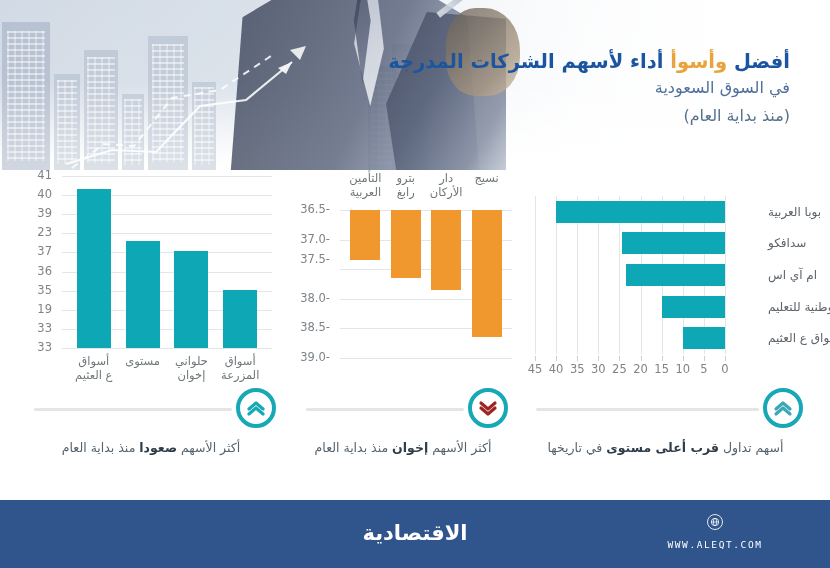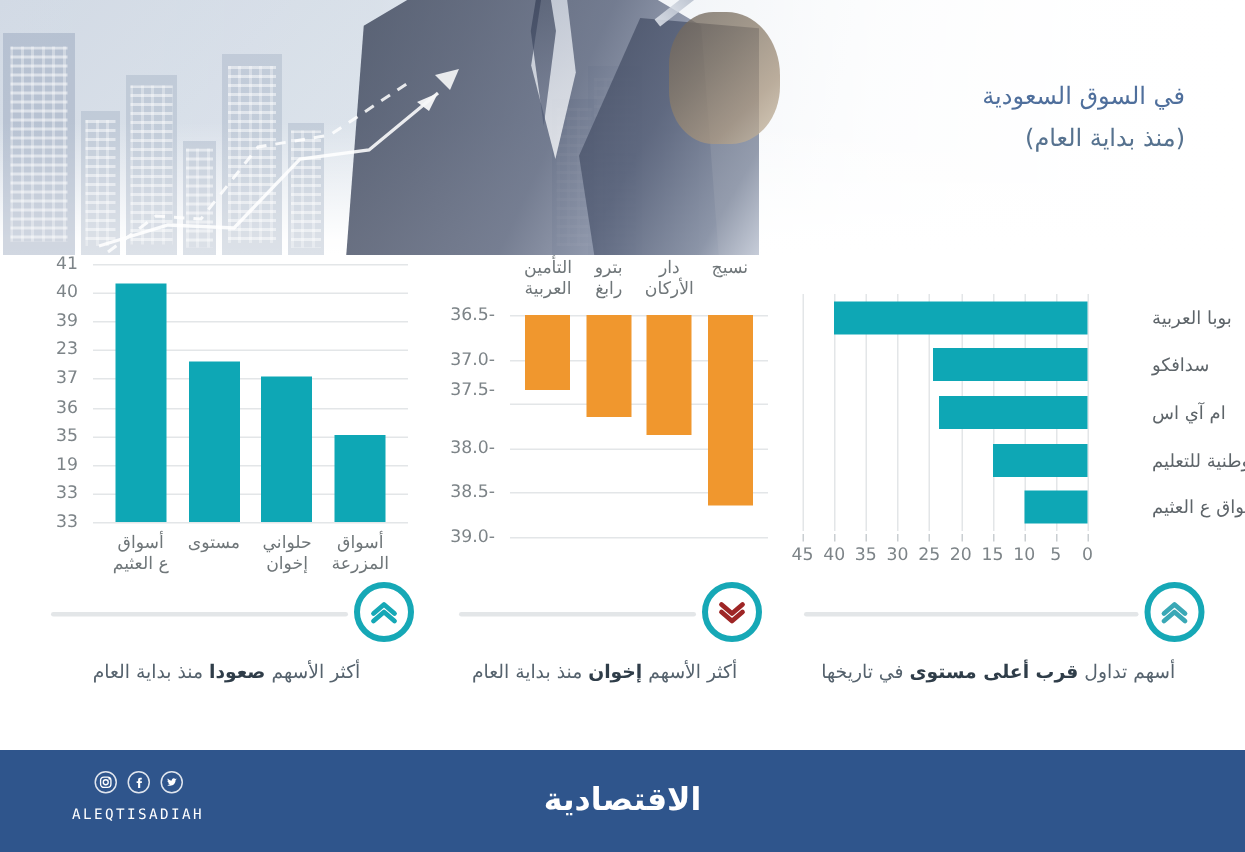--- a/index.html
+++ b/index.html
@@ -295,20 +295,25 @@
     </div>
 
     <svg id="draw" viewBox="0 0 340 130">
       <polyline points="6,124 52,110 96,112 140,66 186,60 232,22" fill="none" stroke="#ffffff" stroke-width="2.2" opacity="0.92"></polyline>
       <polyline points="12,128 44,104 74,106 112,58 160,50 214,14" fill="none" stroke="#ffffff" stroke-width="2" stroke-dasharray="7 6" opacity="0.9"></polyline>
       <polygon points="232,22 218,28 226,34" fill="#ffffff" opacity="0.95"></polygon>
       <polygon points="246,6 230,10 240,20" fill="#ffffff" opacity="0.9"></polygon>
     </svg>
 
     <div id="titleblock">
+      <div id="title-main">
+        <span class="hl-blue">أفضل</span>
+        <span class="hl-gold">وأسوأ</span>
+        <span class="hl-blue">أداء لأسهم الشركات المدرجة</span>
+      </div>
       <div id="title-sub">في السوق السعودية</div>
       <div id="title-note">(منذ بداية العام)</div>
     </div>
   </div>
 
   <div class="panel vchart" id="panel1">
     <div class="vplot" id="p1-plot" style="left:44px; top:8px; width:210px; height:172px;"></div>
   <div class="gridline" style="left:44px; top:8px; width:210px;"></div>
       <div class="ylab" style="left:0px; top:2px; width:34px;">41</div>
       <div class="gridline" style="left:44px; top:27.11111111111111px; width:210px;"></div>
@@ -447,40 +452,28 @@
         <polyline points="3,10 10,4 17,10" fill="none" stroke="#3aa8b6" stroke-width="3.2" stroke-linecap="round" stroke-linejoin="round"></polyline>
         <polyline points="3,15 10,9 17,15" fill="none" stroke="#3aa8b6" stroke-width="3.2" stroke-linecap="round" stroke-linejoin="round"></polyline>
       </svg>
     </div>
     <div class="captext">
       <span>أسهم تداول </span><b>قرب أعلى مستوى</b><span> في تاريخها</span>
     </div>
   </div>
 
   <div id="footer">
-    <div id="f-left">
-      <div class="socrow">
-        <span class="socicon">
-          <svg width="9" height="9" viewBox="0 0 12 12" aria-hidden="true">
-            <rect x="1.4" y="1.4" width="9.2" height="9.2" rx="3" fill="none" stroke="#fff" stroke-width="1.2"></rect>
-            <circle cx="6" cy="6" r="2.2" fill="none" stroke="#fff" stroke-width="1.2"></circle>
-            <circle cx="9.1" cy="2.9" r="0.8" fill="#fff"></circle>
-          </svg>
-        </span>
-        <span class="socicon">
-          <svg width="9" height="9" viewBox="0 0 12 12" aria-hidden="true">
-            <path d="M7.6 3.6h1.1V2.0H7.3c-1.2 0-1.9.8-1.9 2v1.0H4.1v1.7h1.3V11h1.9V6.7h1.4l.2-1.7H7.3V4.2c0-.4.1-.6.3-.6z" fill="#fff"></path>
-          </svg>
-        </span>
-        <span class="socicon">
-          <svg width="9" height="9" viewBox="0 0 12 12" aria-hidden="true">
-            <path d="M10.6 3.3c-.3.2-.7.3-1.1.4.4-.2.7-.6.8-1.1-.4.2-.8.4-1.2.5-.3-.4-.8-.6-1.3-.6-1.1 0-1.9 1-1.7 2-1.5-.1-2.8-.8-3.6-1.9-.5.8-.2 1.8.5 2.3-.3 0-.6-.1-.8-.2 0 .8.6 1.6 1.4 1.8-.3.1-.5.1-.8 0 .2.7.9 1.2 1.6 1.2-.8.6-1.7.8-2.5.7.8.5 1.7.8 2.6.8 3.2 0 5-2.7 4.9-5.1.3-.2.6-.5.9-.8z" fill="#fff"></path>
-          </svg>
-        </span>
+
+    <div id="f-center">الاقتصادية</div>
+
+    <div id="f-right">
+      <div id="f-globe">
+        <svg width="10" height="10" viewBox="0 0 12 12" aria-hidden="true">
+          <circle cx="6" cy="6" r="4.4" fill="none" stroke="#fff" stroke-width="1"></circle>
+          <ellipse cx="6" cy="6" rx="1.9" ry="4.4" fill="none" stroke="#fff" stroke-width="0.9"></ellipse>
+          <line x1="1.6" y1="6" x2="10.4" y2="6" stroke="#fff" stroke-width="0.9"></line>
+        </svg>
       </div>
-      <div id="f-left-label">ALEQTISADIAH</div>
-    </div>
-
-    <div id="f-center">الاقتصادية</div>
-
+      <div id="f-right-label">WWW.ALEQT.COM</div>
+    </div>
   </div>
 
 </div>
 
 </body></html>

